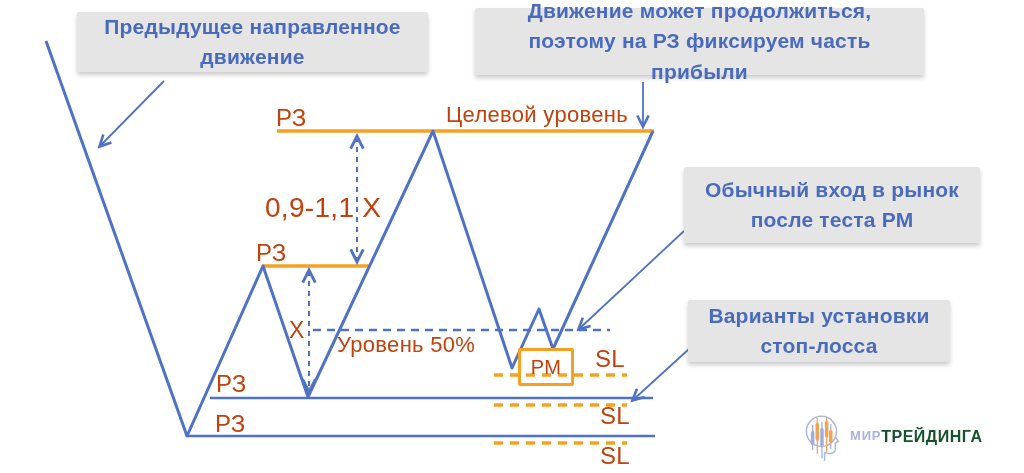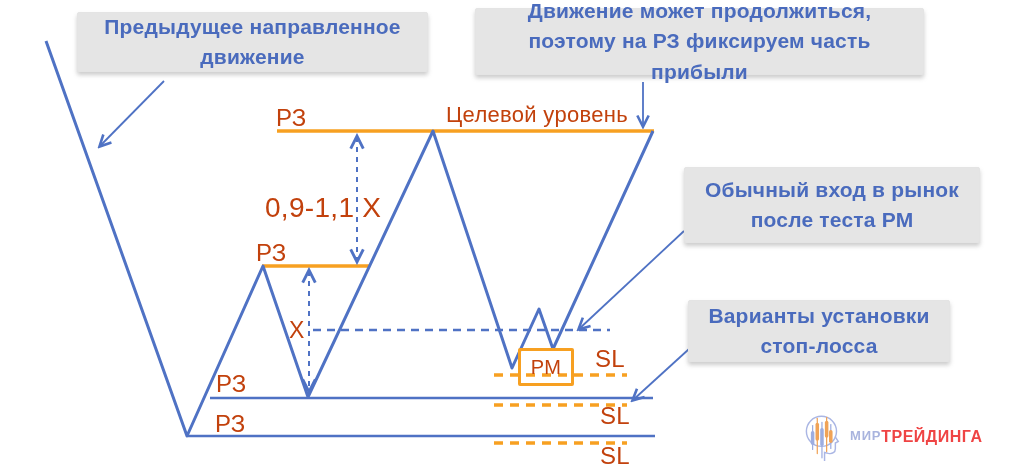--- a/index.html
+++ b/index.html
@@ -21,21 +21,21 @@
            box-shadow:0 3px 4px rgba(110,110,110,.35);display:flex;align-items:center;
            justify-content:center;text-align:center;color:#4a6bbd;font-weight:700;
            font-size:21px;line-height:1.45;letter-spacing:.2px;padding:0 10px;box-sizing:border-box;}
   #rm-box{position:absolute;border:3px solid #f7a021;border-radius:2px;display:flex;
           align-items:center;justify-content:center;background:transparent;}
   #rm-box .lbl{position:static;font-size:20px;}
   
   #logo{position:absolute;left:802px;top:410px;display:flex;align-items:center;gap:6px;}
   #logo .txt{display:flex;flex-direction:row;line-height:1.05;}
   #logo .t1{font-weight:700;font-size:13px;color:#a9b4de;letter-spacing:.8px;}
-  #logo .t2{font-weight:700;font-size:16px;color:#ef4444;letter-spacing:.5px;}
+  #logo .t2{font-weight:700;font-size:16px;color:#14532d;letter-spacing:.5px;}
 </style>
 </head>
 <body>
 
 <div id="stage">
 
   <svg id="diagram-svg" width="1024" height="473" viewBox="0 0 1024 473">
     <defs>
       <marker id="arrowB" viewBox="0 0 10 10" refX="8" refY="5" markerWidth="9" markerHeight="9" orient="auto-start-reverse">
         <path d="M1.5 1.5 L8.5 5 L1.5 8.5" fill="none" stroke="#4f72c4" stroke-width="1.6"></path>
@@ -63,20 +63,21 @@
   <div class="callout" style="left:475px;top:8px;width:449px;height:67px;">Движение может продолжиться, поэтому на РЗ фиксируем часть прибыли</div>
   <div class="callout" style="left:684px;top:167px;width:296px;height:76px;">Обычный вход в рынок после теста РМ</div>
   <div class="callout" style="left:688px;top:300px;width:262px;height:62px;">Варианты установки стоп-лосса</div>
 
   
   <div class="lbl" style="left:276px;top:106px;font-size:24px;">РЗ</div>
   <div class="lbl" style="left:413px;top:104px;font-size:22px;margin-left:33px;">Целевой уровень</div>
   <div class="lbl" style="left:265px;top:194px;font-size:28px;">0,9-1,1 X</div>
   <div class="lbl" style="left:256px;top:241px;font-size:24px;">РЗ</div>
   <div class="lbl" style="left:289px;top:319px;font-size:23px;">X</div>
+  <div class="lbl" style="left:337px;top:334px;font-size:22px;">Уровень 50%</div>
   <div class="lbl" style="left:216px;top:372px;font-size:24px;">РЗ</div>
   <div class="lbl" style="left:215px;top:412px;font-size:24px;">РЗ</div>
   <div class="lbl" style="left:595px;top:347px;font-size:24px;">SL</div>
   <div class="lbl" style="left:600px;top:404px;font-size:24px;">SL</div>
   <div class="lbl" style="left:600px;top:444px;font-size:24px;">SL</div>
 
   
   <div id="rm-box" style="left:518px;top:348px;width:50px;height:32px;">
     <span class="lbl">РМ</span>
   </div>

